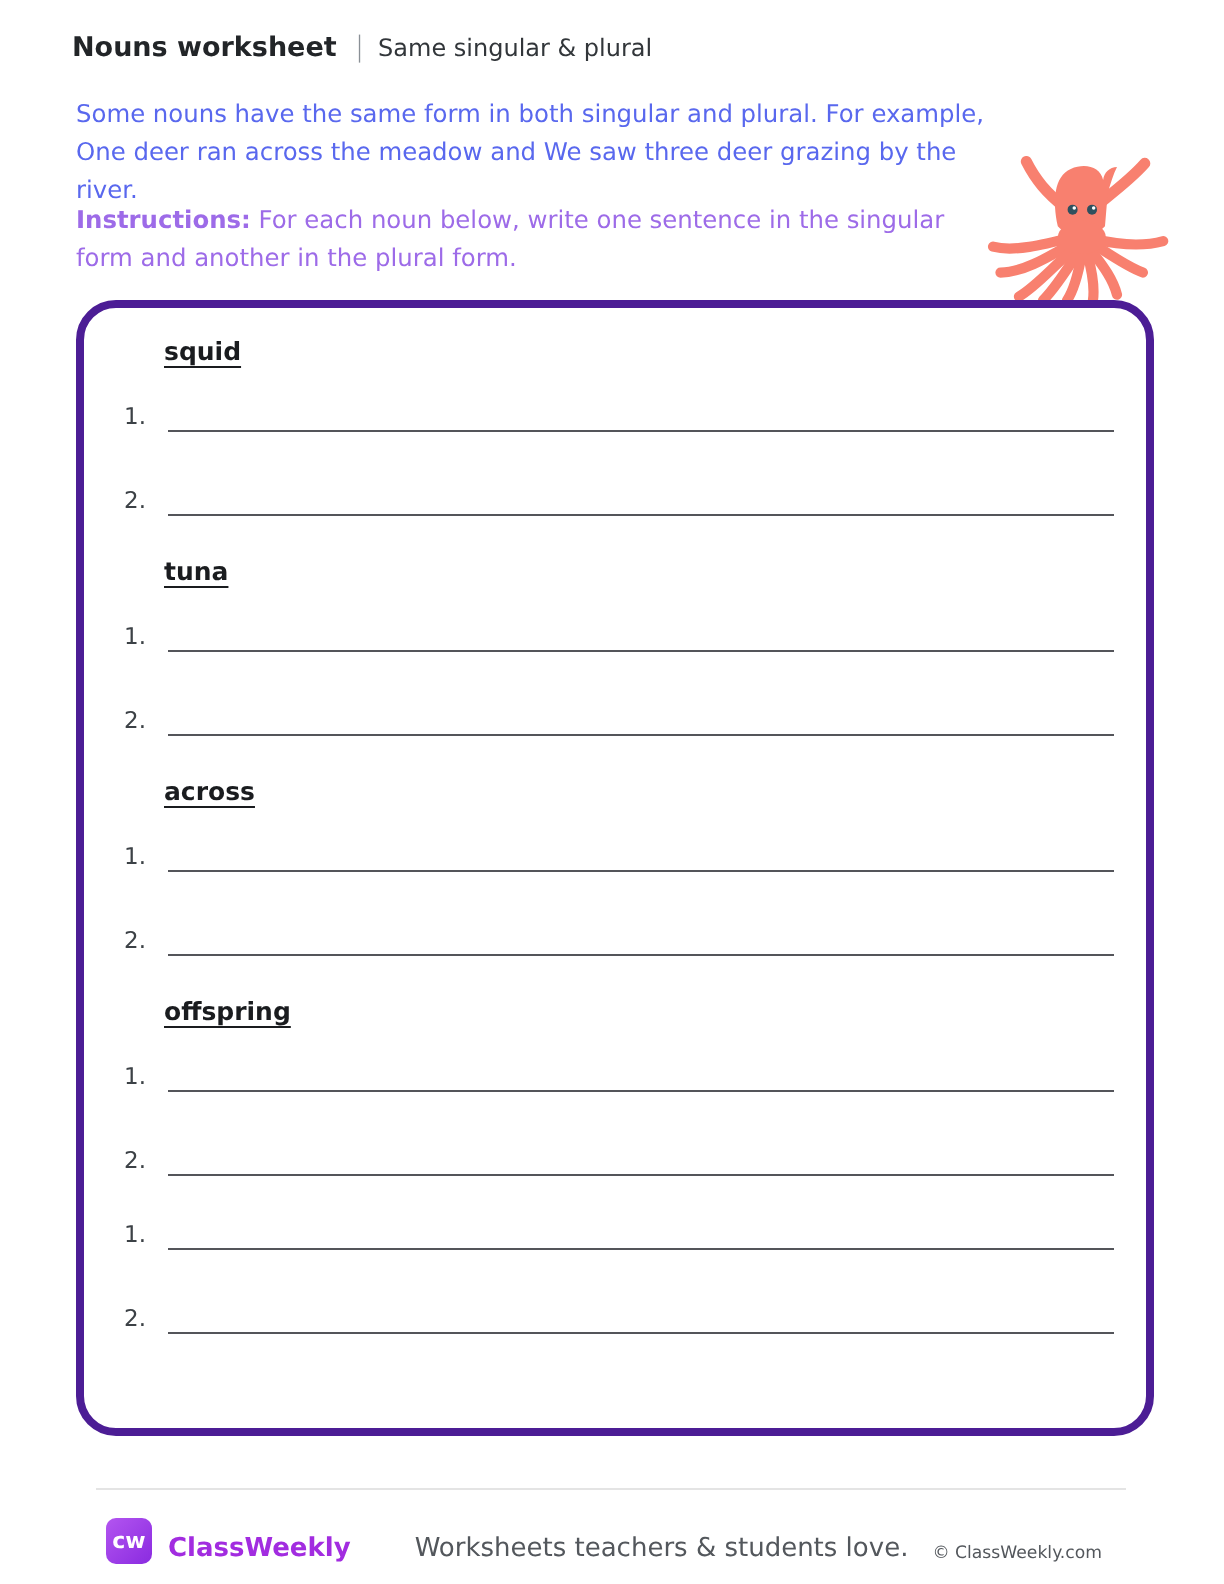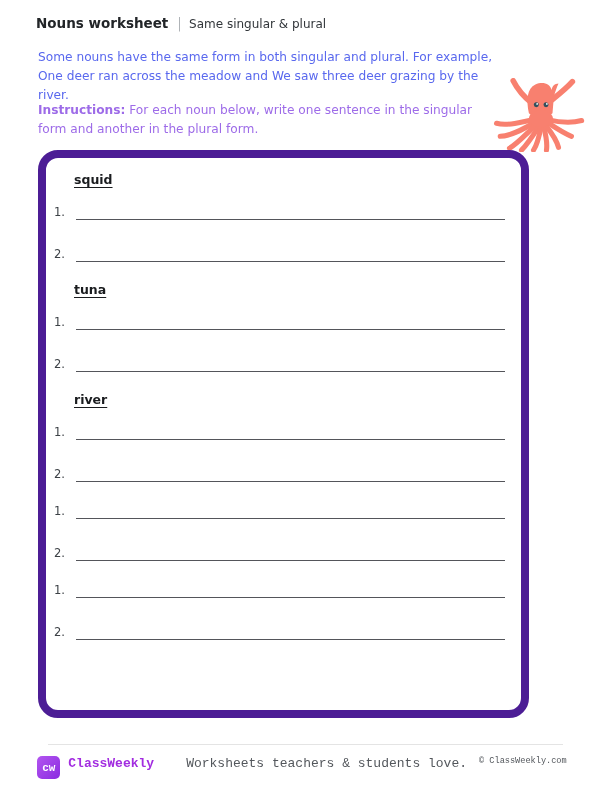--- a/index.html
+++ b/index.html
@@ -26,23 +26,23 @@
     position:absolute; left:38px; top:101px; width:448px;
     font-size:12.2px; line-height:19px; color:#9d6be8;
   }
   .instructions b { font-weight:700; }
 
   
   .octopus { position:absolute; left:493px; top:78px; width:94px; height:74px; }
 
   
   .box {
-    position:absolute; left:38px; top:150px; width:491px; height:568px;
-    border:8px solid #4c1d95; border-radius:20px;
-    padding:14px 8px 0 8px; background:#ffffff;
+    position:absolute; left:38px; top:150px; width:539px; height:568px;
+    border:4px solid #4c1d95; border-radius:20px;
+    padding:14px 8px 0 20px; background:#ffffff;
   }
   .item { margin-bottom:20px; }
   .item .word {
     height:17px; margin-left:20px; font-size:12.5px; font-weight:700;
     color:#1a1c1f; text-decoration:underline; text-underline-offset:3px;
   }
   .line-row { display:flex; align-items:flex-end; height:17px; }
   .line-row.row1 { margin-top:14px; }
   .line-row.row2 { margin-top:25px; }
   .line-row .num { width:22px; font-size:11.5px; color:#3c4146; line-height:15px; }
@@ -51,21 +51,21 @@
     border-bottom:1.7px solid #54555a;
   }
 
   
   .footer-divider {
     position:absolute; left:48px; top:744px; width:515px; height:1px;
     background:#e4e4e4;
   }
   .footer-row {
     position:absolute; left:0; top:756px; width:604px; height:26px;
-    display:flex; align-items:flex-start; justify-content:center;font-family:Liberation Mono, monospace;
+    display:flex; align-items:flex-end; justify-content:center;
   }
   .logo-badge {
     width:23px; height:23px; border-radius:5px;
     background:linear-gradient(135deg,#b355f0,#8a2be0);
     color:#ffffff; font-size:11px; font-weight:700;
     display:flex; align-items:center; justify-content:center;
   }
   .brand { font-size:13px; font-weight:700; color:#a22ce0; margin-left:8px; }
   .tagline { font-size:13px; color:#53575c; margin-left:32px; }
   .copyright { font-size:8.6px; color:#53575c; margin-left:12px; }
@@ -125,32 +125,33 @@
         <span class="num">1.</span>
         <span class="write-line"></span>
       </div>
       <div class="line-row row2">
         <span class="num">2.</span>
         <span class="write-line"></span>
       </div>
     </div>
 
     <div class="item">
-      <div class="word">river</div>
+      <div class="word">across</div>
       <div class="line-row row1">
         <span class="num">1.</span>
         <span class="write-line"></span>
       </div>
       <div class="line-row row2">
         <span class="num">2.</span>
         <span class="write-line"></span>
       </div>
     </div>
 
     <div class="item">
+      <div class="word">offspring</div>
       <div class="line-row row1">
         <span class="num">1.</span>
         <span class="write-line"></span>
       </div>
       <div class="line-row row2">
         <span class="num">2.</span>
         <span class="write-line"></span>
       </div>
     </div>
 

